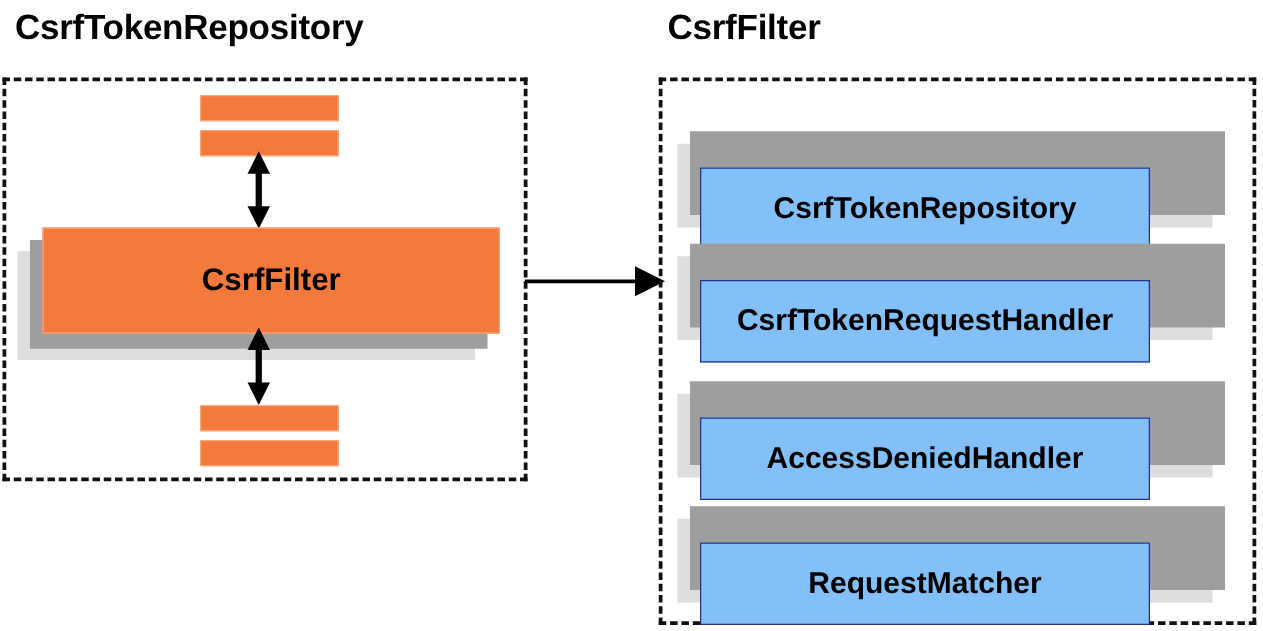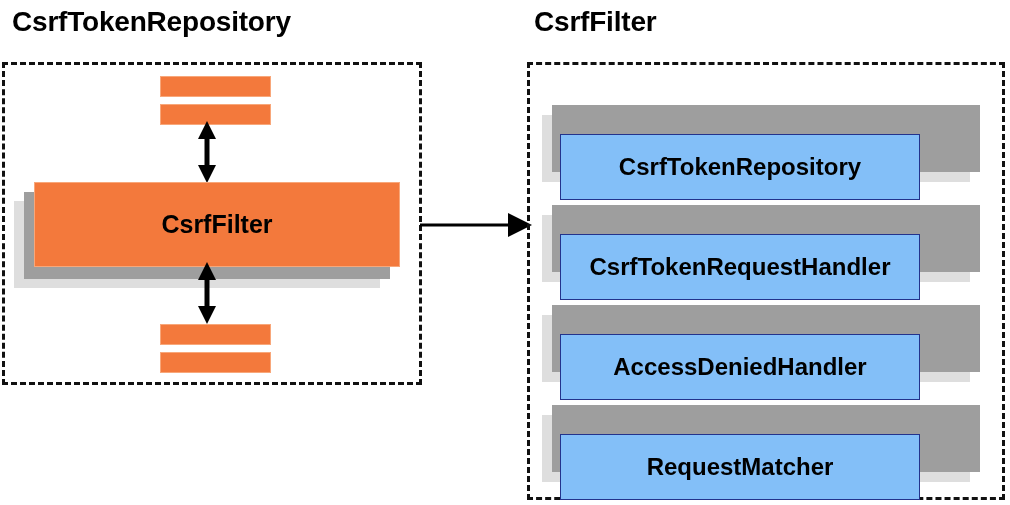--- a/index.html
+++ b/index.html
@@ -65,21 +65,21 @@
   #stack-csrffilter .sh-dark  { left: 10px; top: 10px; width: 366px; height: 87px; }
   #stack-csrffilter .face     { left: 20px; top: 0px;  width: 366px; height: 85px; font-size: 25px; }
 
   
   .blue-stack { width: 446px; height: 88px; left: 542px; }
   .blue-stack .sh-light { left: 0px;  top: 21px; width: 428px; height: 67px; }
   .blue-stack .sh-dark  { left: 10px; top: 11px; width: 428px; height: 67px; }
   .blue-stack .face     { left: 18px; top: 0px;  width: 360px; height: 66px; font-size: 24px; margin-top: 40px; }
 
   #stack-tokenrepo      { top: 94px; }
-  #stack-tokenreqhandler{ top: 194px; }
+  #stack-tokenreqhandler{ top: 184px; }
   #stack-accessdenied   { top: 294px; }
   #stack-requestmatcher { top: 394px; }
 
   
   .filter-bar {
     position: absolute;
     background: #f3793c;
     border: 1px solid #f8a77a;
     box-sizing: border-box;
     width: 111px;

